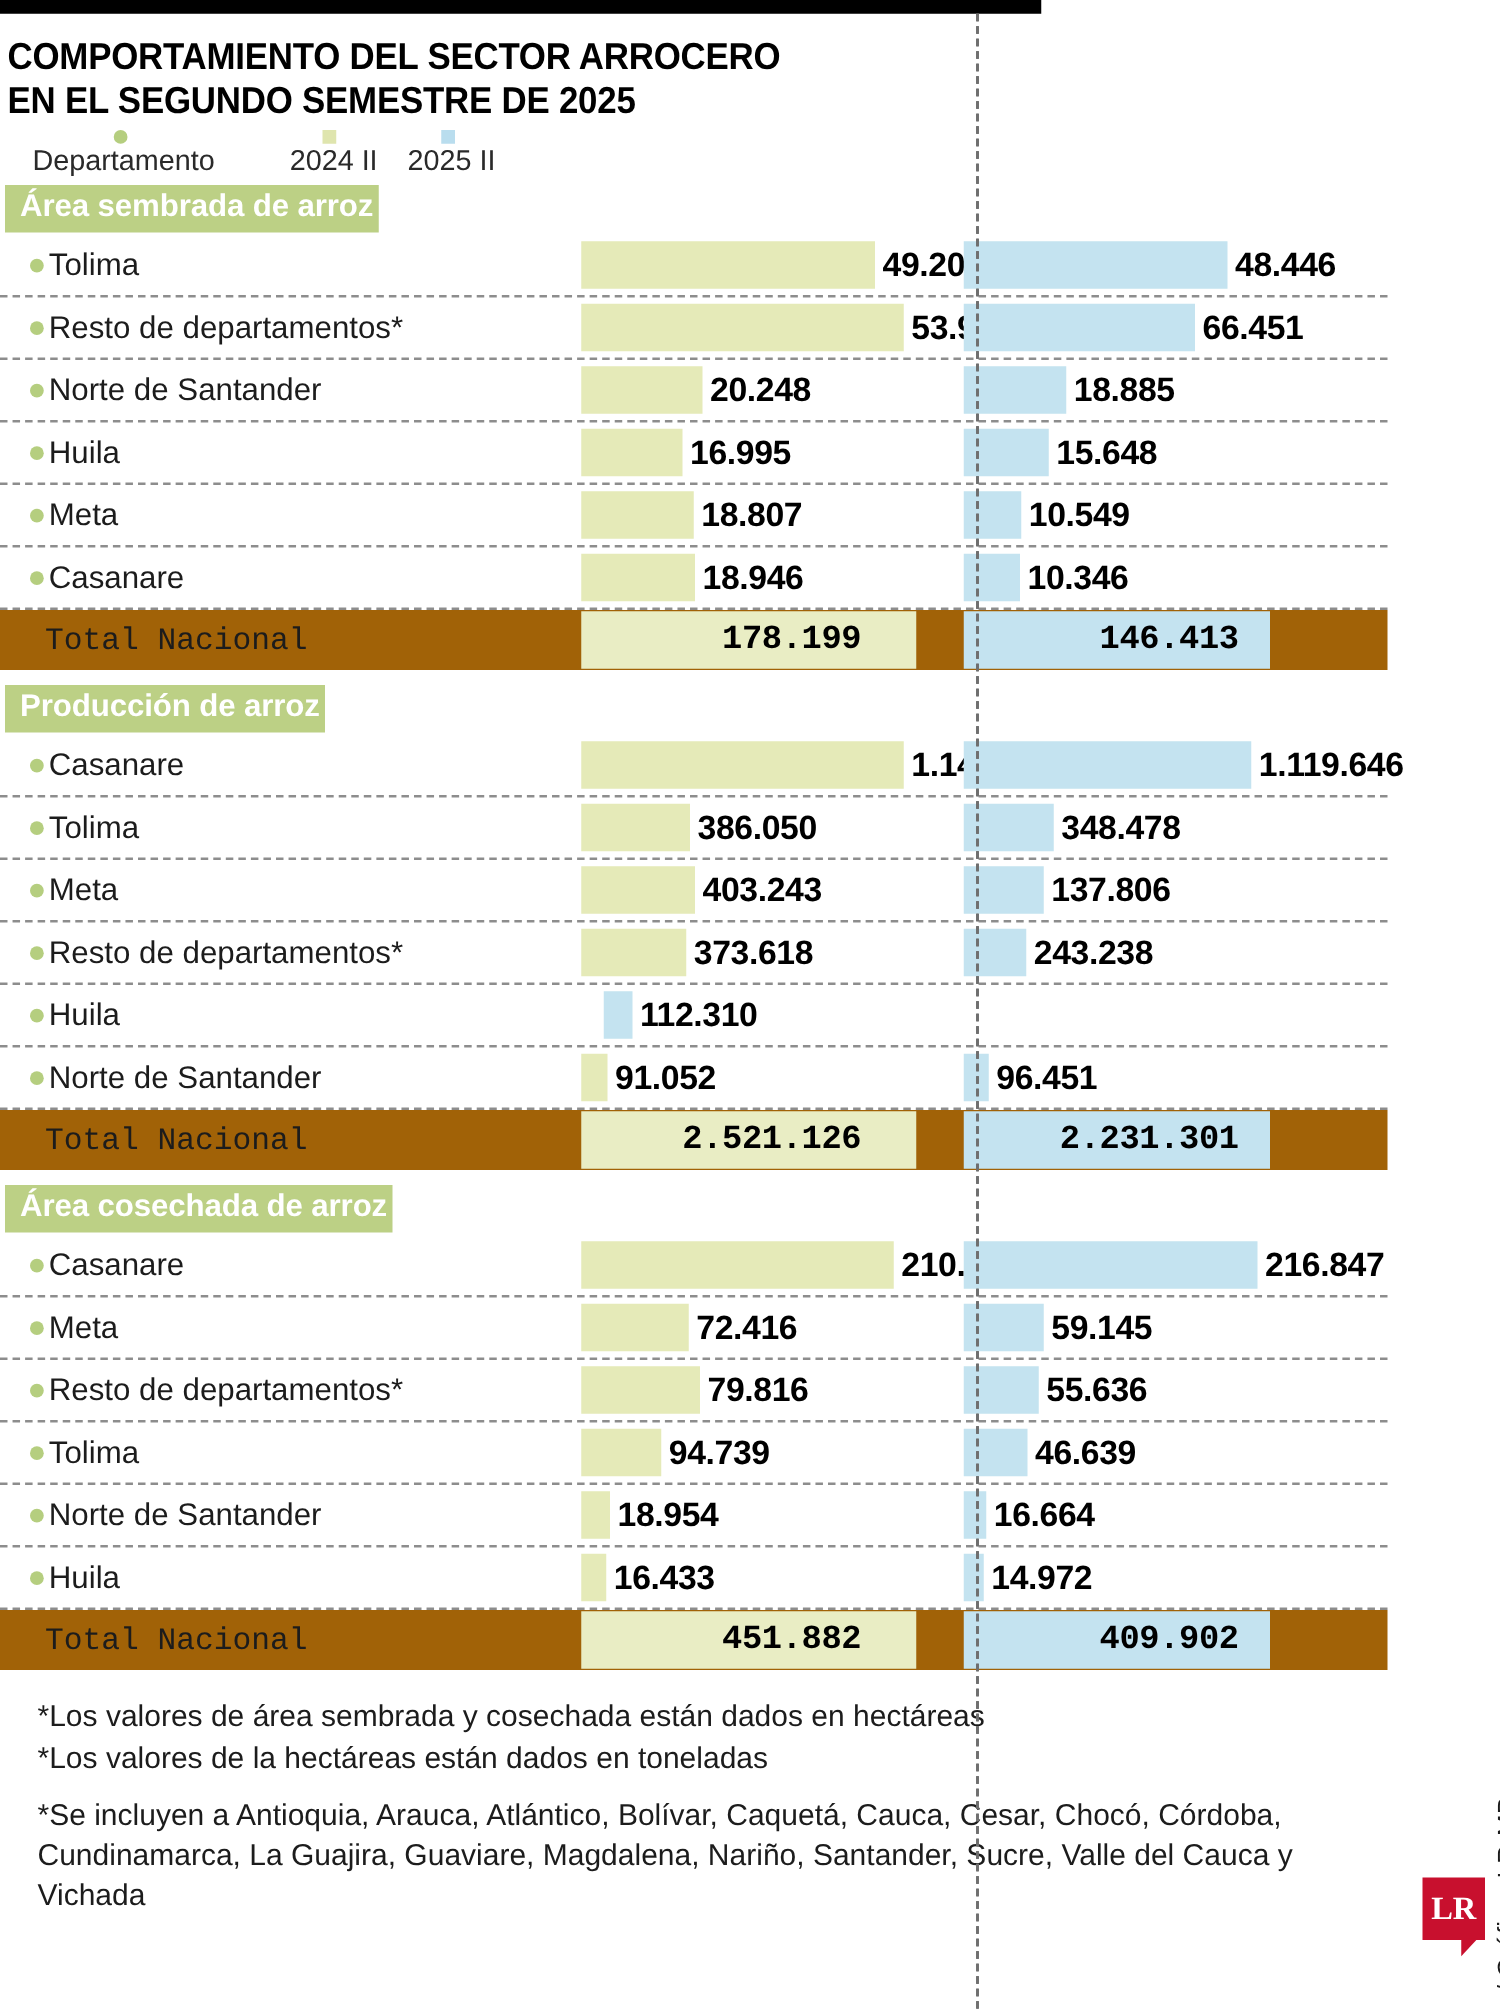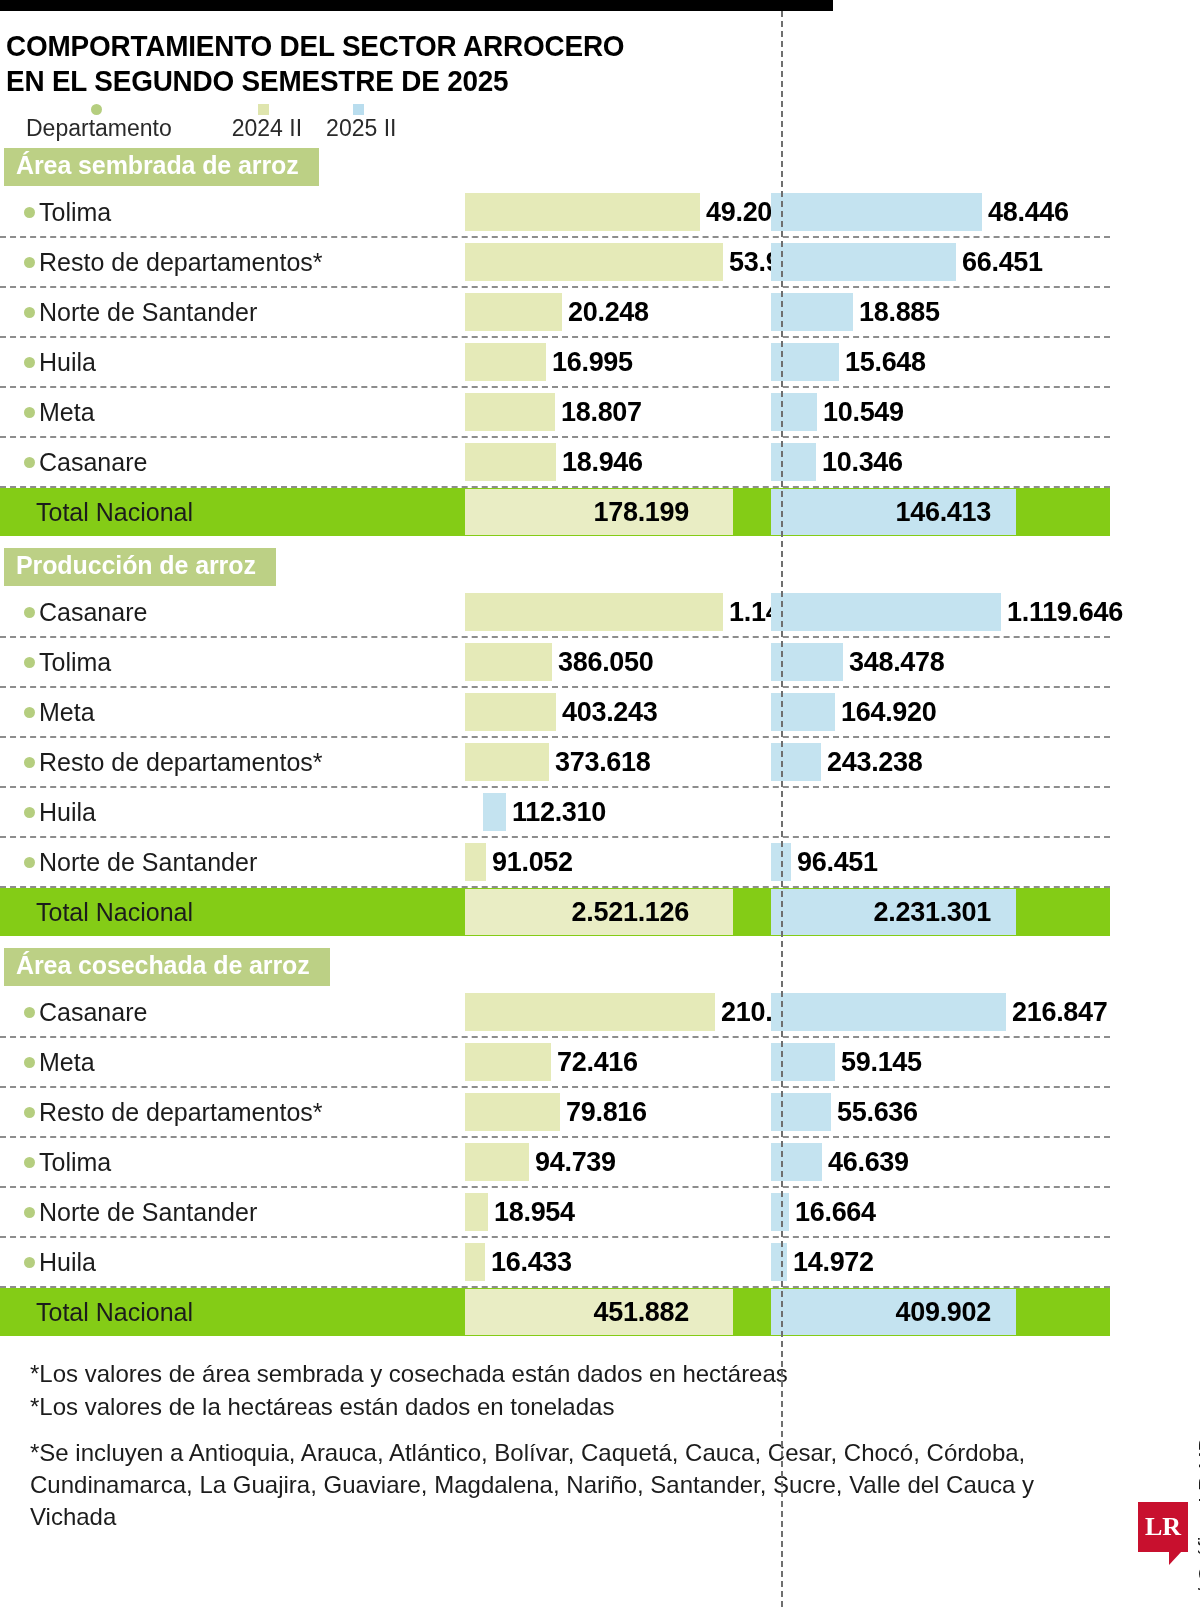--- a/index.html
+++ b/index.html
@@ -84,37 +84,38 @@
   
   .section { margin-top: 12px; }
   .section:first-of-type { margin-top: 10px; }
 
   .sec-head {
     display: inline-block;
     background: #bcd085;
     color: #ffffff;
     font-size: 25px;
     font-weight: bold;
-    padding: 3px 20px 6px 12px;
+    padding: 3px 4px 6px 12px;
     margin-left: 4px;
     letter-spacing: -0.1px;
   }
 
   .rows { margin-top: 2px; }
 
   .row {
     position: relative;
     height: 48px;
     border-bottom: 2px dashed #8d8d8d;
     display: flex;
     align-items: center;
   }
   .row.total {
     border-bottom: none;
-    background: #84cc16;
+    background: #a16207;
+    font-family: Liberation Mono, monospace;
   }
 
   
   .cell-name {
     width: 465px;
     display: flex;
     align-items: center;
     padding-left: 24px;
     box-sizing: border-box;
     flex: none;
@@ -402,21 +403,21 @@
             <div class="cell-name">
               <span class="bullet"></span>
               <span class="name-text">Meta</span>
             </div>
             <div class="cell-val g">
               <div class="bar g" style="width: 91px;"></div>
               <span class="val-text">403.243</span>
             </div>
             <div class="cell-val b">
               <div class="bar b" style="width: 64px;"></div>
-              <span class="val-text">164.920</span>
+              <span class="val-text">137.806</span>
             </div>
           </div>
           <div class="row">
             <div class="cell-name">
               <span class="bullet"></span>
               <span class="name-text">Resto de departamentos*</span>
             </div>
             <div class="cell-val g">
               <div class="bar g" style="width: 84px;"></div>
               <span class="val-text">373.618</span>

